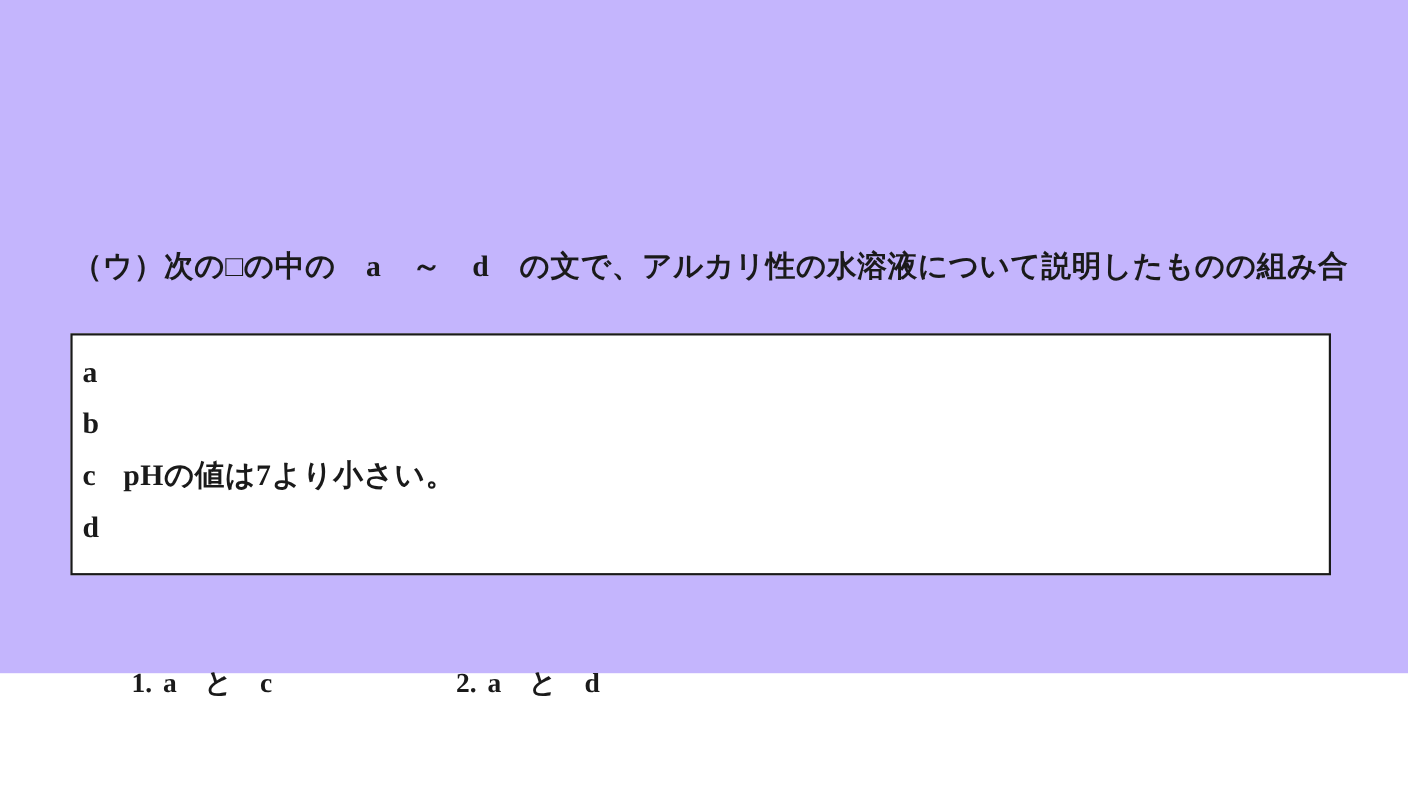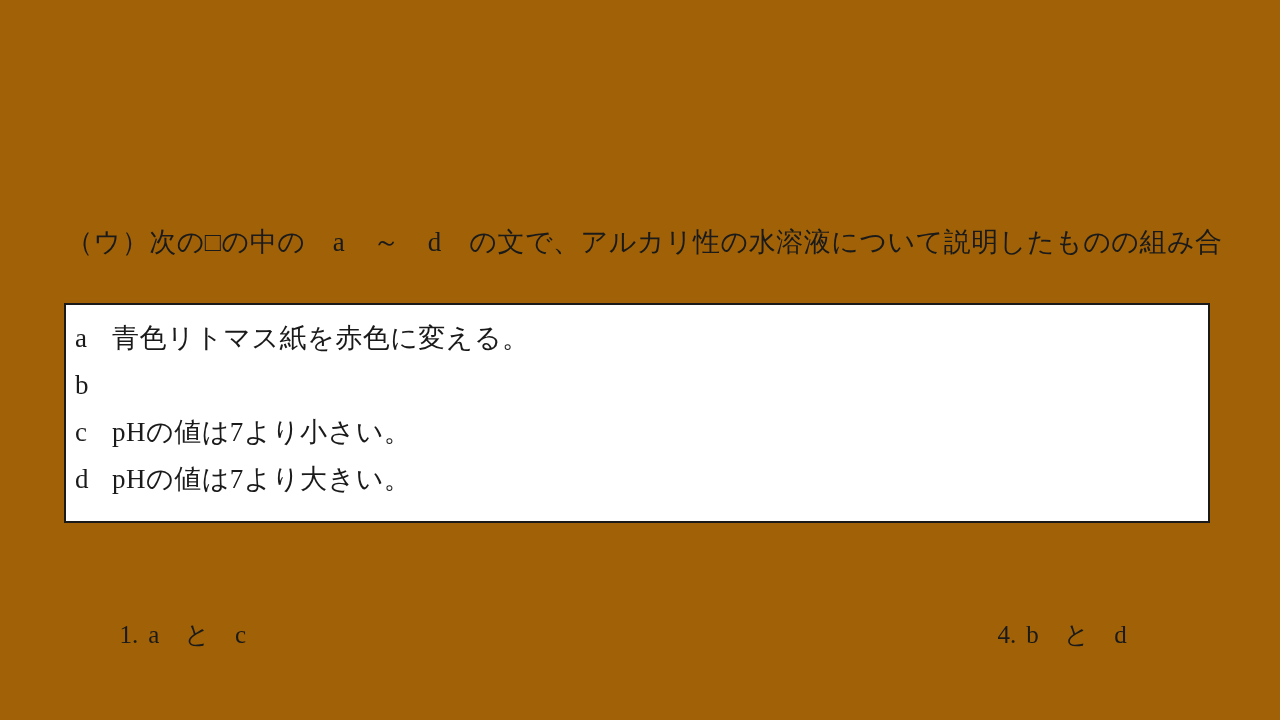--- a/index.html
+++ b/index.html
@@ -5,22 +5,23 @@
   * { margin: 0; padding: 0; box-sizing: border-box; }
   html, body {
     width: 1280px; height: 720px;
     background: #ffffff;
     font-family: "Liberation Serif", "DejaVu Serif", serif;
     color: #1a1a1a;
     overflow: hidden;
   }
   .page {
     position: relative;
-    width: 1280px; height: 720px;
-    background: #a16207;
+    width: 1280px; height: 612px;
+    background: #c4b5fd;
+    font-weight: bold;
   }
   .question {
     position: absolute;
     left: 66px; top: 117px;
     width: 1160px;
     font-size: 27px;
     line-height: 50px;
     letter-spacing: 0.5px;
     white-space: pre;
   }
@@ -41,21 +42,21 @@
   }
   .statement-label {
     flex: 0 0 37px;
     width: 37px;
   }
   .statement-text {
     white-space: pre;
   }
   .choices {
     position: absolute;
-    left: 0; top: 572px;
+    left: 0; top: 559px;
     width: 1280px; height: 42px;
     font-size: 25px;
   }
   .choice {
     position: absolute;
     top: 0;
     line-height: 42px;
     white-space: pre;
   }
   .choice .choice-number { margin-right: 10px; }
@@ -70,37 +71,35 @@
 <div class="page">
 
   <div class="question">
     <div>（ウ）次の□の中の　a　～　d　の文で、アルカリ性の水溶液について説明したものの組み合</div>
     <div>わせとして</div>
   </div>
 
   <div class="statements-box">
     <div class="statement-row">
       <span class="statement-label">a</span>
-      <span class="statement-text">青色リトマス紙を赤色に変える。</span>
     </div>
     <div class="statement-row">
       <span class="statement-label">b</span>
     </div>
     <div class="statement-row">
       <span class="statement-label">c</span>
       <span class="statement-text">pHの値は7より小さい。</span>
     </div>
     <div class="statement-row">
       <span class="statement-label">d</span>
-      <span class="statement-text">pHの値は7より大きい。</span>
     </div>
   </div>
 
   <div class="choices">
     <span class="choice c1">
       <span class="choice-number">1.</span><span class="choice-text">a　と　c</span>
     </span>
-    <span class="choice c4">
-      <span class="choice-number">4.</span><span class="choice-text">b　と　d</span>
+    <span class="choice c2">
+      <span class="choice-number">2.</span><span class="choice-text">a　と　d</span>
     </span>
   </div>
 
 </div>
 
 </body></html>

